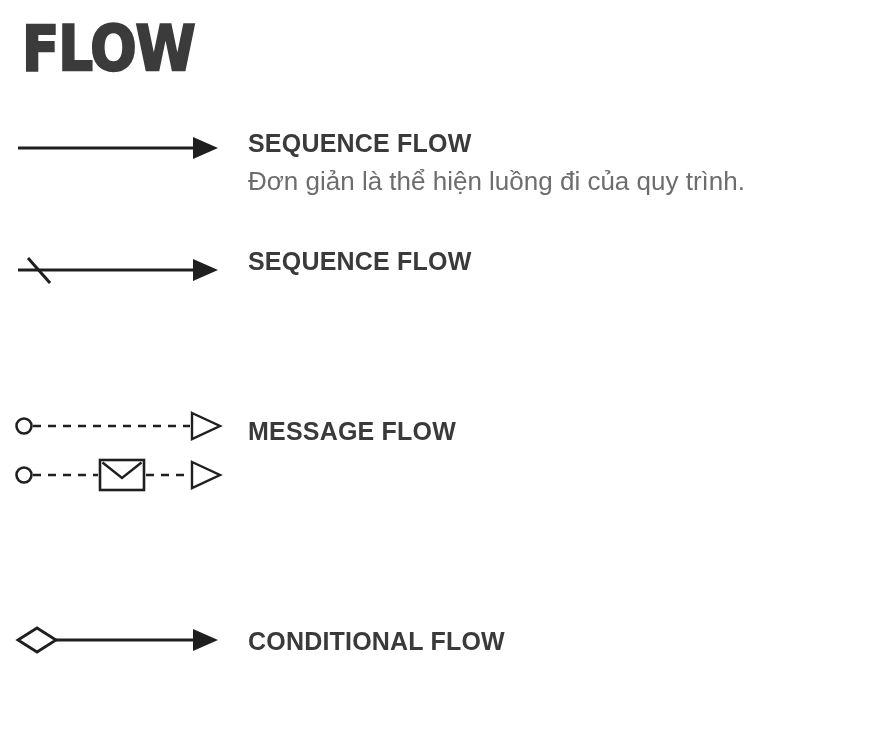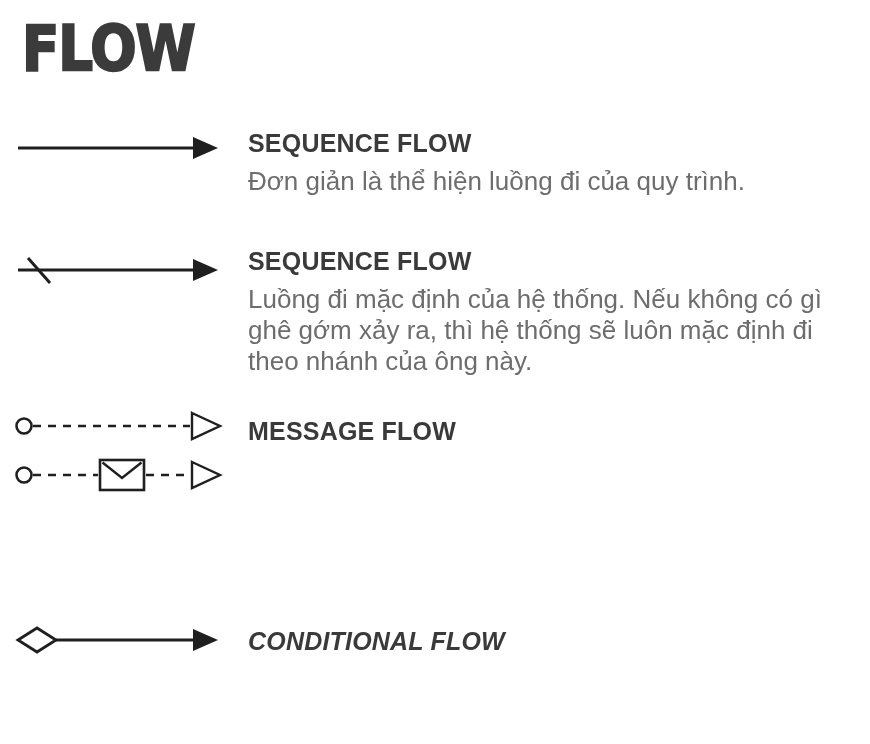--- a/index.html
+++ b/index.html
@@ -40,21 +40,21 @@
   }
   .legend-row {
     position: relative;
     display: flex;
     align-items: flex-start;
     width: 870px;
   }
   .row-sequence    { height: 118px; }
   .row-default     { height: 172px; }
   .row-message     { height: 158px; }
-  .row-conditional { height: 160px; font-style: italic; }
+  .row-conditional { height: 160px; }
 
   .glyph-col {
     width: 248px;
     flex: 0 0 248px;
     position: relative;
   }
   .text-col {
     flex: 1 1 auto;
     padding-right: 27px;
   }
@@ -117,21 +117,20 @@
   <div class="legend-row row-default">
     <div class="glyph-col">
       <svg class="glyph glyph-default" width="230" height="44" viewBox="0 0 230 44">
         <line x1="18" y1="22" x2="196" y2="22" stroke="#1f1f1f" stroke-width="3"></line>
         <line x1="28" y1="10" x2="50" y2="35" stroke="#1f1f1f" stroke-width="3"></line>
         <polygon points="193,11 218,22 193,33" fill="#1f1f1f"></polygon>
       </svg>
     </div>
     <div class="text-col">
       <h2 class="item-title">SEQUENCE FLOW</h2>
-      <p class="item-desc">Luồng đi mặc định của hệ thống. Nếu không có gì ghê gớm xảy ra, thì hệ thống sẽ luôn mặc định đi theo nhánh của ông này.</p>
     </div>
   </div>
 
   <div class="legend-row row-message">
     <div class="glyph-col">
 
       <svg class="glyph glyph-message-1" width="236" height="36" viewBox="0 0 236 36">
         <circle cx="24" cy="18" r="7.5" fill="#ffffff" stroke="#1f1f1f" stroke-width="2.6"></circle>
         <line x1="33" y1="18" x2="190" y2="18" stroke="#1f1f1f" stroke-width="2.6" stroke-dasharray="8 7"></line>
         <polygon points="192,5 220,18 192,31" fill="#ffffff" stroke="#1f1f1f" stroke-width="2.4" stroke-linejoin="miter"></polygon>

